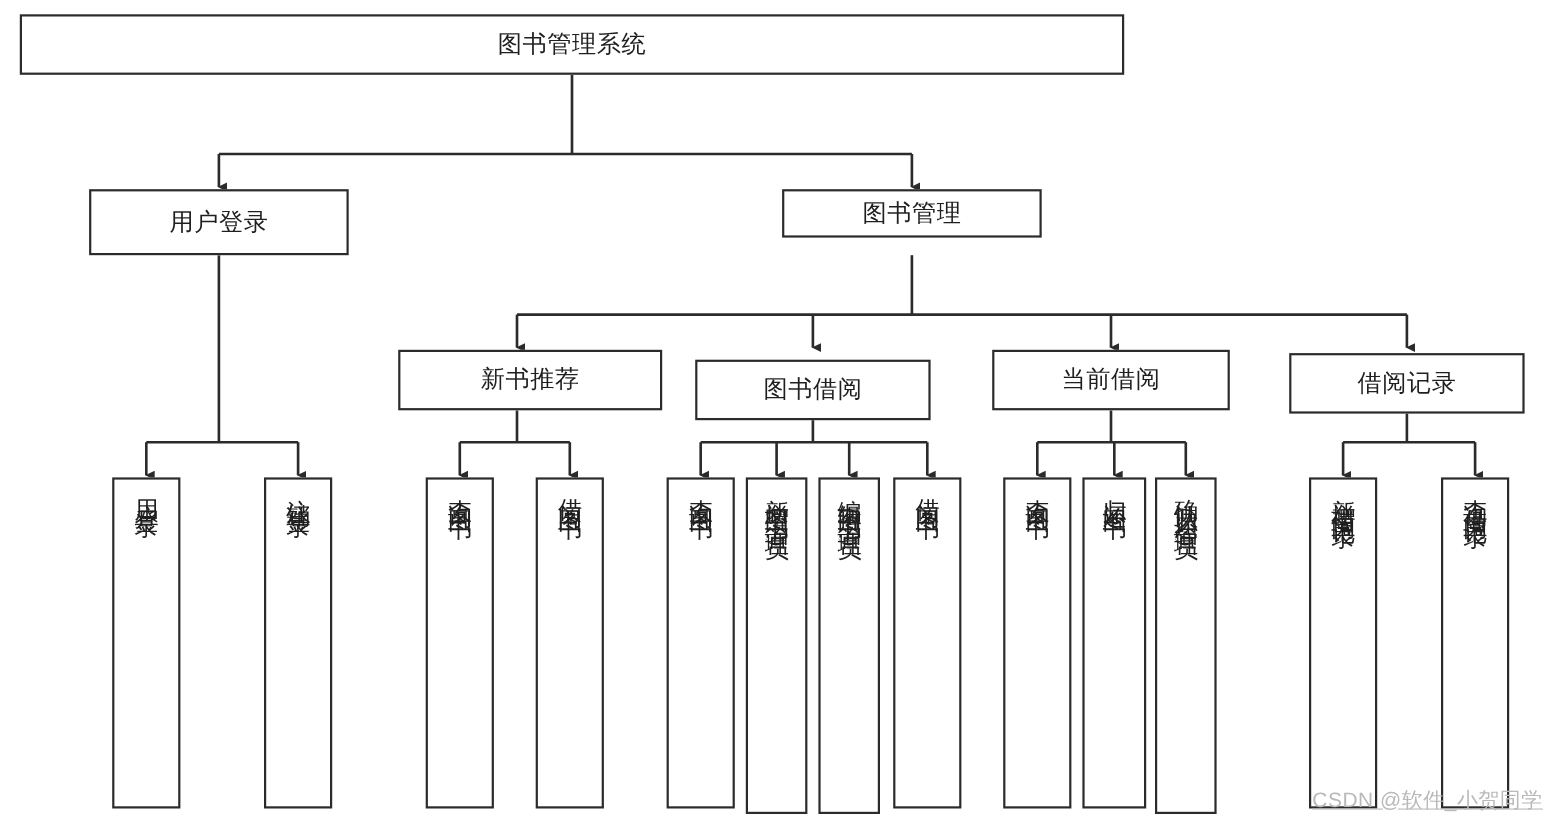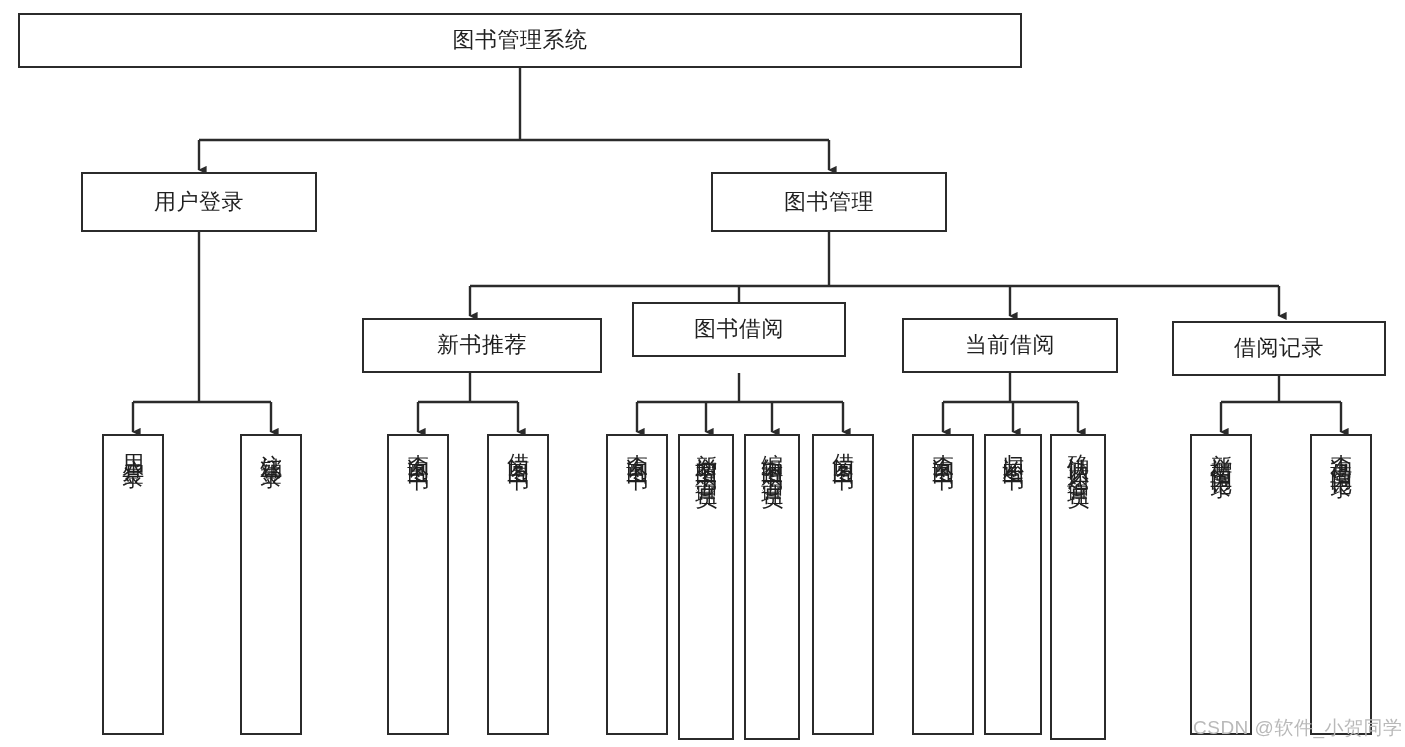--- a/index.html
+++ b/index.html
@@ -56,20 +56,21 @@
     white-space: nowrap;
     font-size: 22px;
   }
   .watermark {
     position: absolute;
     font-size: 19px;
     color: #b9b9b9;
     white-space: nowrap;
     z-index: 5;
     letter-spacing: 0.5px;
+    text-decoration: underline;
   }
 </style>
 </head>
 <body>
 
 <div id="canvas">
 
   <svg id="edges" viewBox="0 0 1405 747">
     <defs>
       <marker id="arrowhead" markerWidth="9" markerHeight="9" refX="4.5" refY="7.6" orient="auto" markerUnits="userSpaceOnUse">
@@ -113,28 +114,28 @@
       </g>
   </svg>
 
   <div class="node" style="left: 18px; top: 13px; width: 1004px; height: 55px;">
     <span class="label">图书管理系统</span>
   </div>
 
   <div class="node" style="left: 81px; top: 172px; width: 236px; height: 60px;">
     <span class="label">用户登录</span>
   </div>
-  <div class="node" style="left: 711px; top: 172px; width: 236px; height: 60px;">
+  <div class="node" style="left: 711px; top: 172px; width: 236px; height: 44px;">
     <span class="label">图书管理</span>
   </div>
 
   <div class="node" style="left: 362px; top: 318px; width: 240px; height: 55px;">
     <span class="label">新书推荐</span>
   </div>
-  <div class="node" style="left: 632px; top: 302px; width: 214px; height: 55px;">
+  <div class="node" style="left: 632px; top: 327px; width: 214px; height: 55px;">
     <span class="label">图书借阅</span>
   </div>
   <div class="node" style="left: 902px; top: 318px; width: 216px; height: 55px;">
     <span class="label">当前借阅</span>
   </div>
   <div class="node" style="left: 1172px; top: 321px; width: 214px; height: 55px;">
     <span class="label">借阅记录</span>
   </div>
 
   <div class="node vertical" style="left: 102px; top: 434px; width: 62px; height: 301px;">

